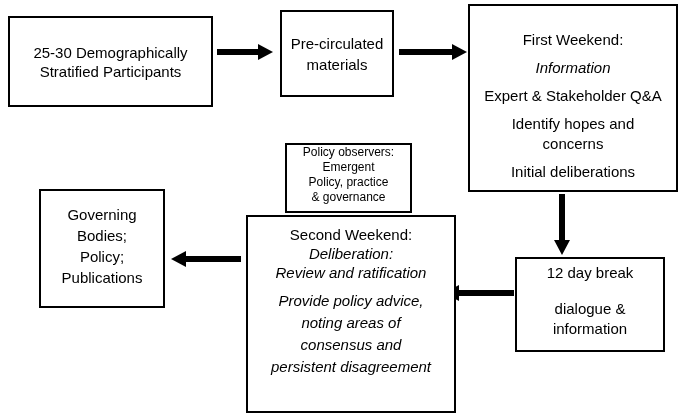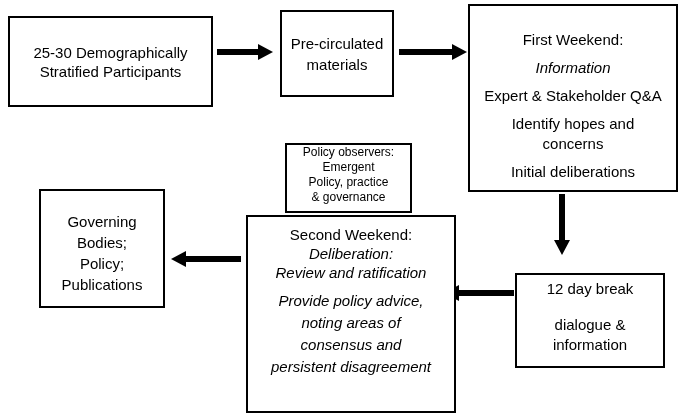--- a/index.html
+++ b/index.html
@@ -14,22 +14,22 @@
   .mt11{}
   .mt24{margin-top:16px}
   .lh19{line-height:19px}
   .lh22{line-height:22px}
 
   #box-participants{left:8px;top:16px;width:205px;height:91px;line-height:19px;justify-content:center}
   #box-materials{left:280px;top:10px;width:114px;height:87px;line-height:21px;justify-content:center}
   #box-first-weekend{left:468px;top:4px;width:210px;height:188px;padding-top:24px}
   #box-policy{left:285px;top:143px;width:127px;height:70px;font-size:12px;line-height:15px;}
   #box-second-weekend{left:246px;top:215px;width:210px;height:198px;padding-top:8px}
-  #box-break{left:515px;top:273px;width:150px;height:95px;padding-top:4px}
-  #box-governing{left:39px;top:189px;width:126px;height:119px;padding-top:20px;line-height:21px}
+  #box-break{left:515px;top:257px;width:150px;height:95px;padding-top:4px}
+  #box-governing{left:39px;top:189px;width:126px;height:119px;padding-top:13px;line-height:21px}
 
   .arrow{position:absolute}
   .h-shaft{position:absolute;top:5px;height:6px;background:#000}
   .v-shaft{position:absolute;left:5px;width:6px;top:0;bottom:13px;background:#000}
   .arrow-right .h-shaft{left:0;right:13px}
   .arrow-right .head{position:absolute;right:0;top:0;width:0;height:0;
       border-top:8px solid transparent;border-bottom:8px solid transparent;border-left:15px solid #000}
   .arrow-left .h-shaft{left:13px;right:0}
   .arrow-left .head{position:absolute;left:0;top:0;width:0;height:0;
       border-top:8px solid transparent;border-bottom:8px solid transparent;border-right:15px solid #000}

